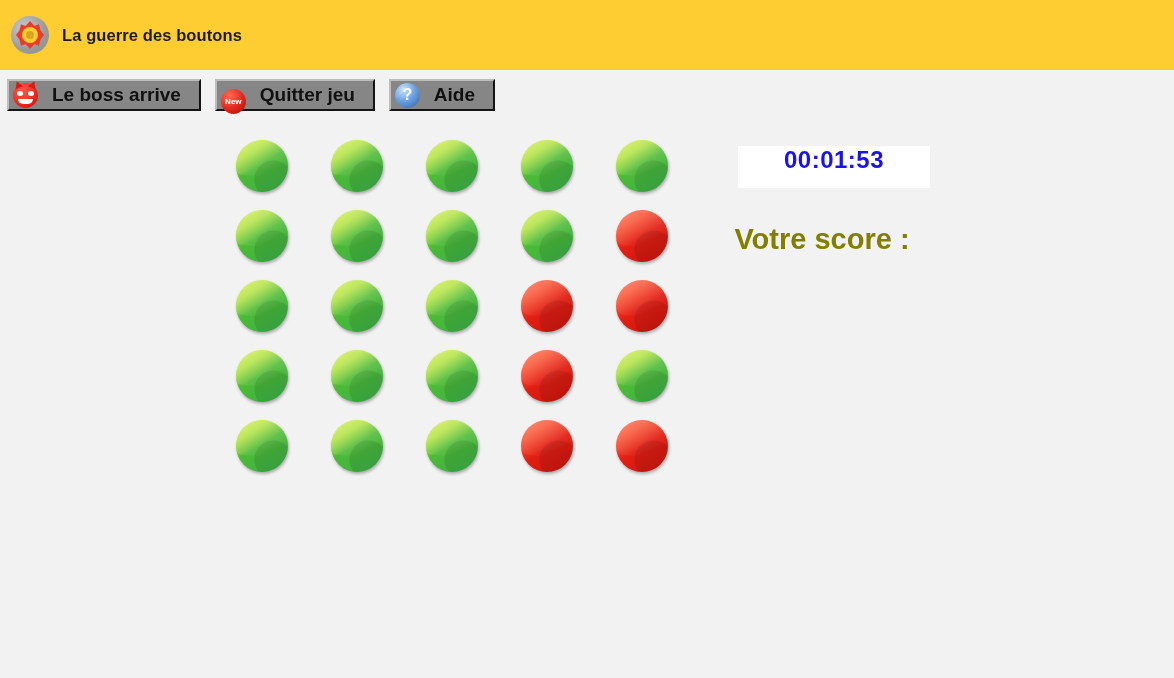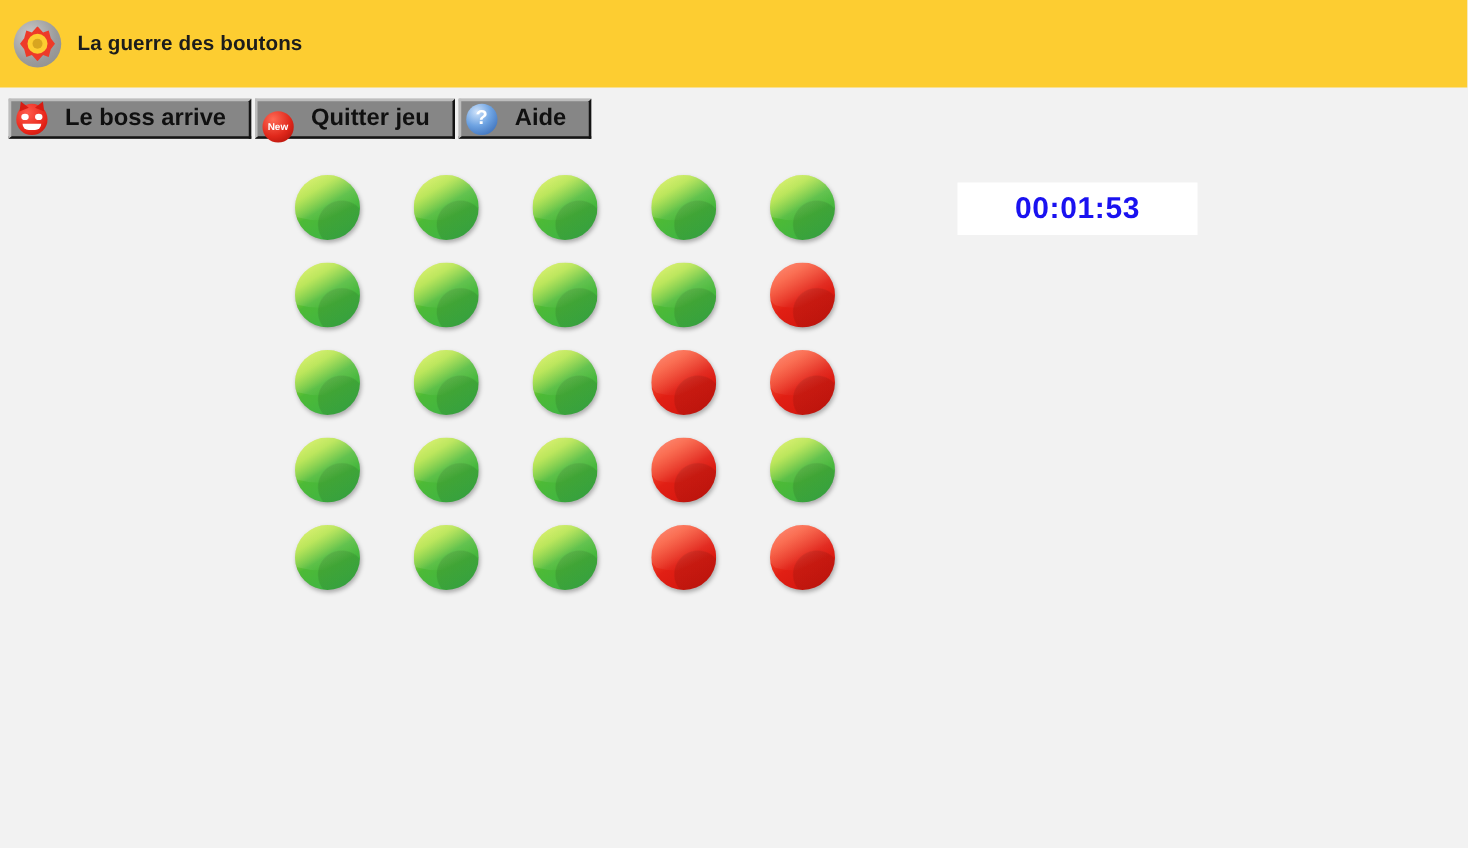--- a/index.html
+++ b/index.html
@@ -59,21 +59,21 @@
     color: #1c1c1c;
     letter-spacing: 0.1px;
   }
 
   
   #toolbar {
     position: absolute;
     left: 7px; top: 79px;
     height: 32px;
     display: flex;
-    gap: 3px;
+    gap: 14px;
   }
   .tool-btn {
     background: #868686;
     border-top: 2px solid #bdbdbd;
     border-left: 2px solid #bdbdbd;
     border-right: 2px solid #141414;
     border-bottom: 2px solid #141414;
     height: 32px;
     box-sizing: border-box;
     display: flex;
@@ -216,25 +216,25 @@
     left: -6%; top: -8%;
     width: 112%; height: 88%;
     background: linear-gradient(154deg, rgba(255,255,255,0.30) 0%, rgba(255,255,255,0.08) 55%, rgba(255,255,255,0) 72%);
     border-radius: 50%;
     clip-path: ellipse(72% 62% at 38% 26%);
   }
 
   
   #timer-box {
     position: absolute;
-    left: 766px; top: 146px;
+    left: 738px; top: 146px;
     width: 192px; height: 42px;
     background: #ffffff;
     display: flex;
-    align-items: center;
+    align-items: flex-start;
     justify-content: center;
   }
   #timer-value {
     color: #1a12f0;
     font-size: 24px;
     font-weight: bold;
     letter-spacing: 0.5px;
   }
   #score-block {
     position: absolute;
@@ -312,13 +312,14 @@
     <button class="cell-btn green"></button>
     <button class="cell-btn red"></button>
     <button class="cell-btn red"></button>
   </div>
 
 <div id="timer-box">
   <span id="timer-value">00:01:53</span>
 </div>
 
 <div id="score-block">
+  <span id="score-label">Votre score :</span>
 </div>
 
 </body></html>

